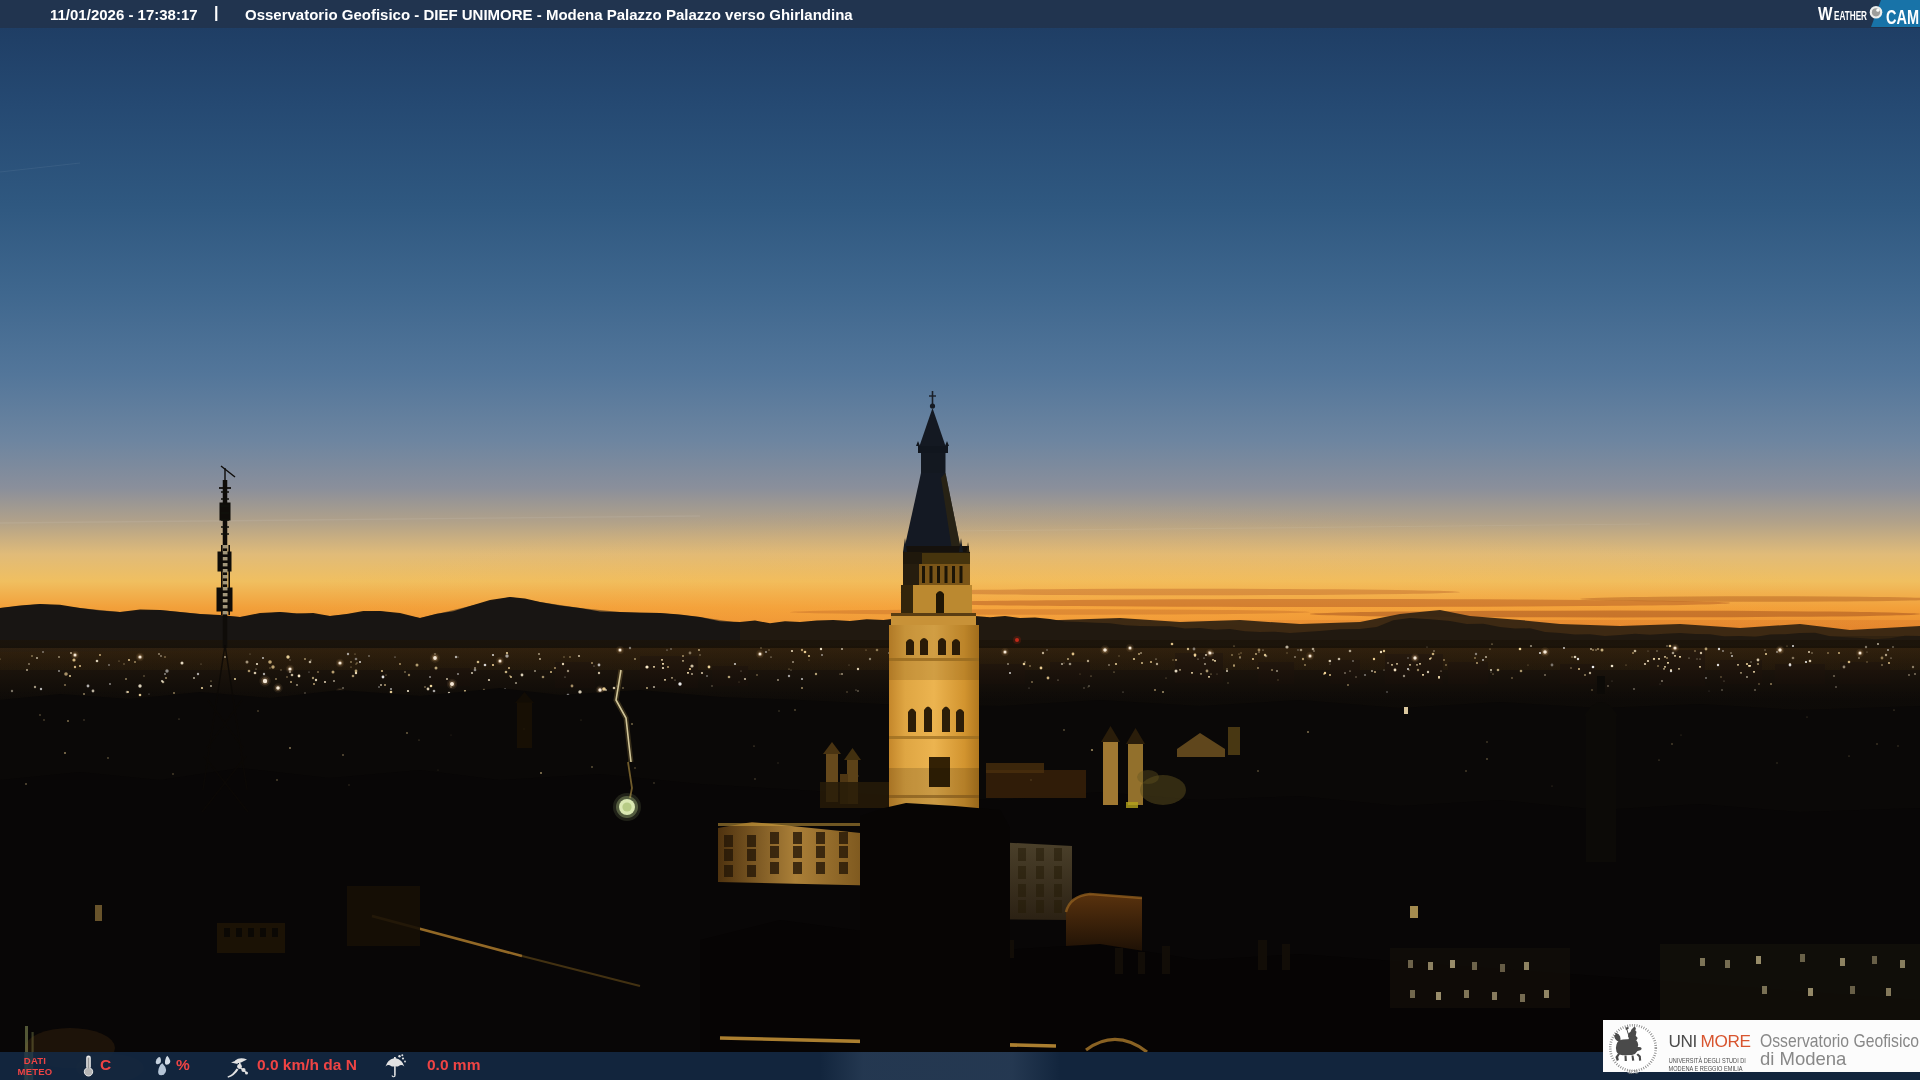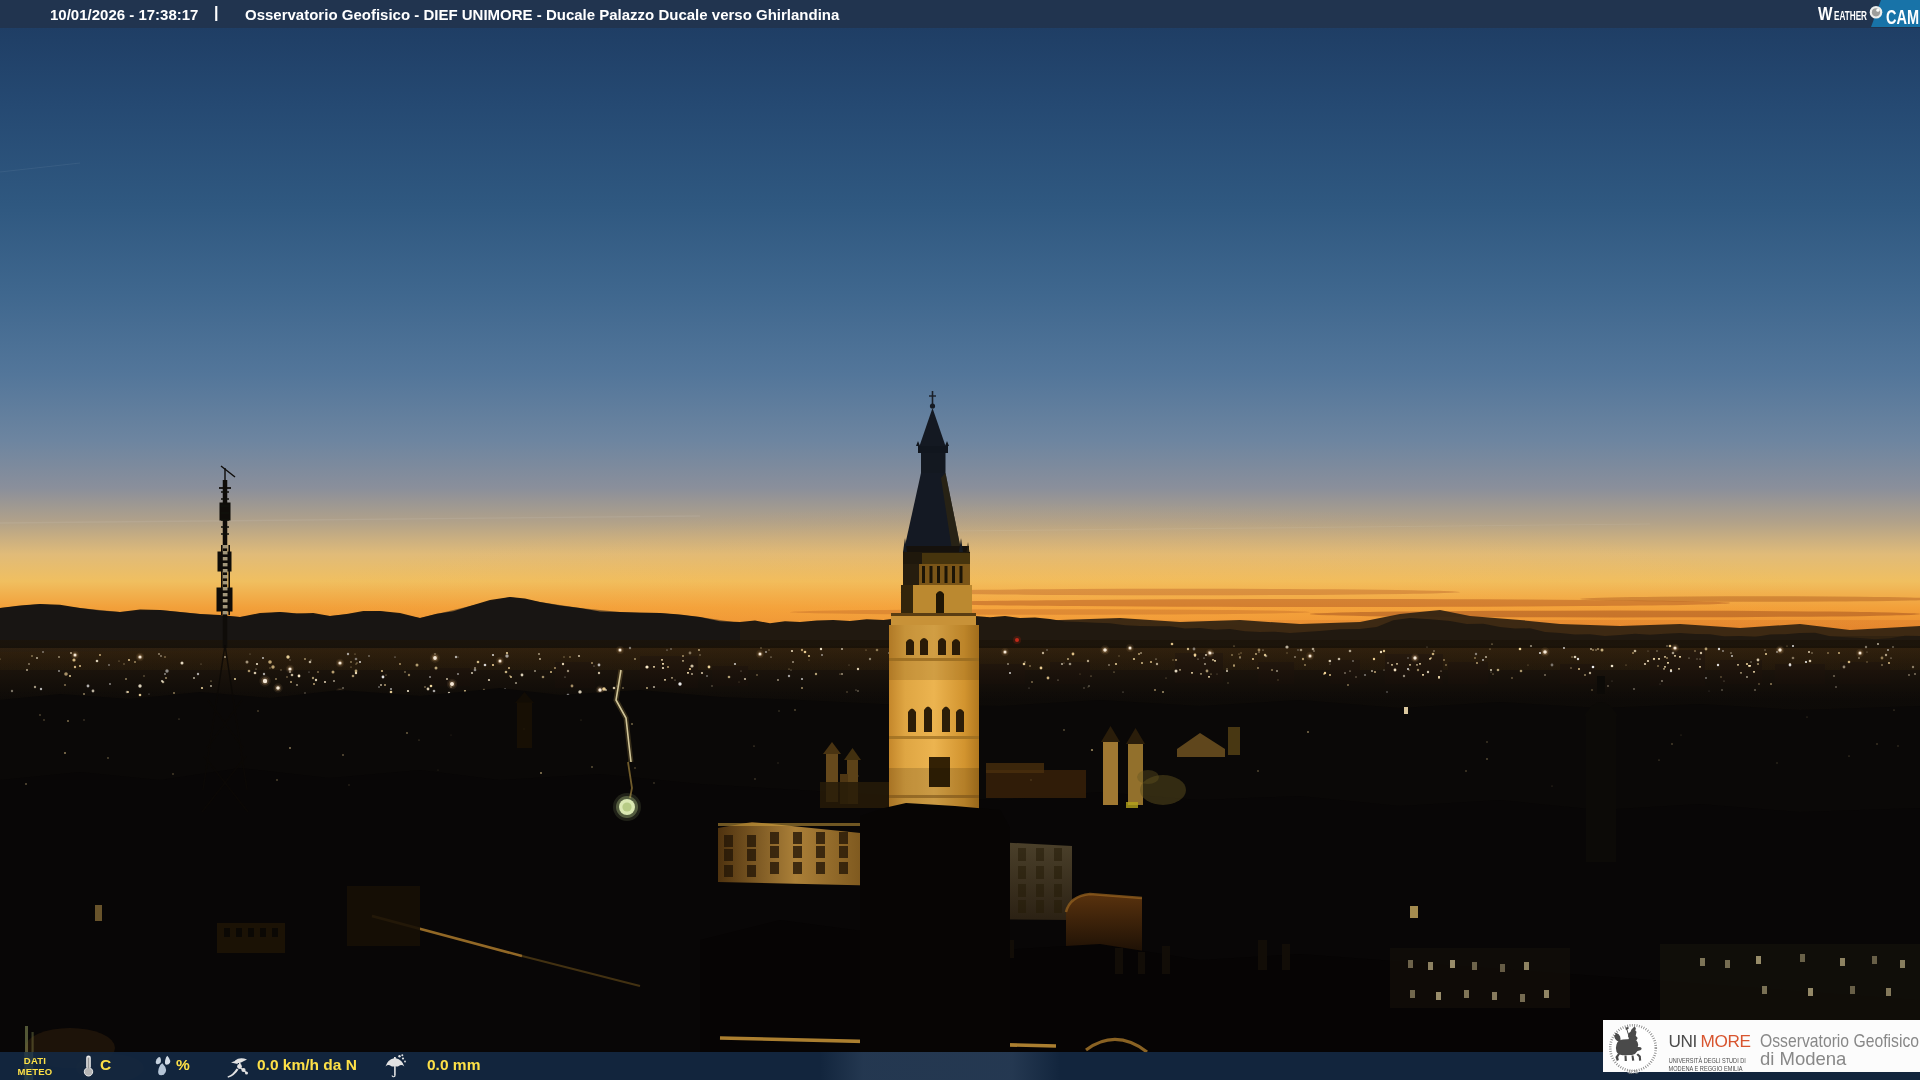--- a/index.html
+++ b/index.html
@@ -2,21 +2,21 @@
 <html><head><meta charset="utf-8">
 <style>
 html,body{margin:0;padding:0;width:1920px;height:1080px;overflow:hidden;background:#000;}
 *{box-sizing:border-box;font-family:"Liberation Sans", sans-serif;}
 #stage{position:relative;width:1920px;height:1080px;}
 svg.scene{position:absolute;left:0;top:0;}
 .topbar{position:absolute;left:0;top:0;width:1920px;height:28px;background:#21344f;color:#fff;}
 .topbar .t1{position:absolute;left:50px;top:5.5px;font-size:15px;font-weight:bold;letter-spacing:0px;}
 .topbar .sep{position:absolute;left:214px;top:4px;font-size:16px;font-weight:bold;}
 .topbar .t2{position:absolute;left:245px;top:5.5px;font-size:15px;font-weight:bold;letter-spacing:0px;}
-.botbar{position:absolute;left:0;top:1052px;width:1920px;height:28px;background:rgba(20,40,66,0.92);color:#fde047;}
+.botbar{position:absolute;left:0;top:1052px;width:1920px;height:28px;background:rgba(20,40,66,0.92);color:#ef4444;}
 .botbar .dati{position:absolute;left:7px;top:3px;width:56px;text-align:center;font-size:9.5px;font-weight:bold;line-height:11px;letter-spacing:0.2px;}
 .botbar .val{position:absolute;top:4px;font-size:15.5px;font-weight:bold;}
 .logo-box{position:absolute;left:1603px;top:1020px;width:317px;height:52px;background:#fcfcfc;}
 </style></head>
 <body>
 <div id="stage">
 <svg class="scene" width="1920" height="1080" viewBox="0 0 1920 1080">
 <defs>
 <linearGradient id="sky" x1="0" y1="28" x2="0" y2="658" gradientUnits="userSpaceOnUse">
 <stop offset="0" stop-color="#1f3e65"></stop>
@@ -1024,23 +1024,23 @@
       <rect x="222.5" y="587" width="5" height="3.4" fill="#eeddb4" opacity="0.66"></rect>
       <rect x="222.5" y="593" width="5" height="3.4" fill="#eeddb4" opacity="0.66"></rect>
       <rect x="222.5" y="599" width="5" height="3.4" fill="#eeddb4" opacity="0.66"></rect>
       <rect x="222.5" y="605" width="5" height="3.4" fill="#eeddb4" opacity="0.66"></rect>
       <rect x="222.5" y="611" width="5" height="3.4" fill="#eeddb4" opacity="0.66"></rect>
 <rect x="221" y="545" width="1.6" height="70" fill="#0f0c09"></rect>
       <rect x="228.4" y="545" width="1.6" height="70" fill="#0f0c09"></rect>
 </svg>
 
 <div class="topbar">
-<div class="t1">10/01/2026 - 17:38:17</div>
+<div class="t1">11/01/2026 - 17:38:17</div>
 <div class="sep">|</div>
-<div class="t2">Osservatorio Geofisico - DIEF UNIMORE - Ducale Palazzo Ducale verso Ghirlandina</div>
+<div class="t2">Osservatorio Geofisico - DIEF UNIMORE - Modena Palazzo Palazzo verso Ghirlandina</div>
 </div>
 <svg style="position:absolute;left:1810px;top:0;width:110px;height:28px" viewBox="0 0 110 28">
 <polygon points="71,0 110,0 110,27 61,27" fill="#1873a8"></polygon>
 <text x="8" y="19.7" font-size="18" font-weight="bold" fill="#fff" textLength="14.5" lengthAdjust="spacingAndGlyphs">W</text>
 <text x="24" y="19.7" font-size="13" font-weight="bold" fill="#fff" textLength="33" lengthAdjust="spacingAndGlyphs">EATHER</text>
 <circle cx="66" cy="12.3" r="6.3" fill="#eeeeec"></circle>
 <circle cx="66" cy="12.3" r="4.1" fill="#9d9d9b"></circle>
 <circle cx="67.9" cy="10.2" r="1.6" fill="#fcfcfa"></circle>
 <text x="76" y="23.5" font-size="20" font-weight="bold" fill="#fff" textLength="33" lengthAdjust="spacingAndGlyphs">CAM</text>
 </svg>

